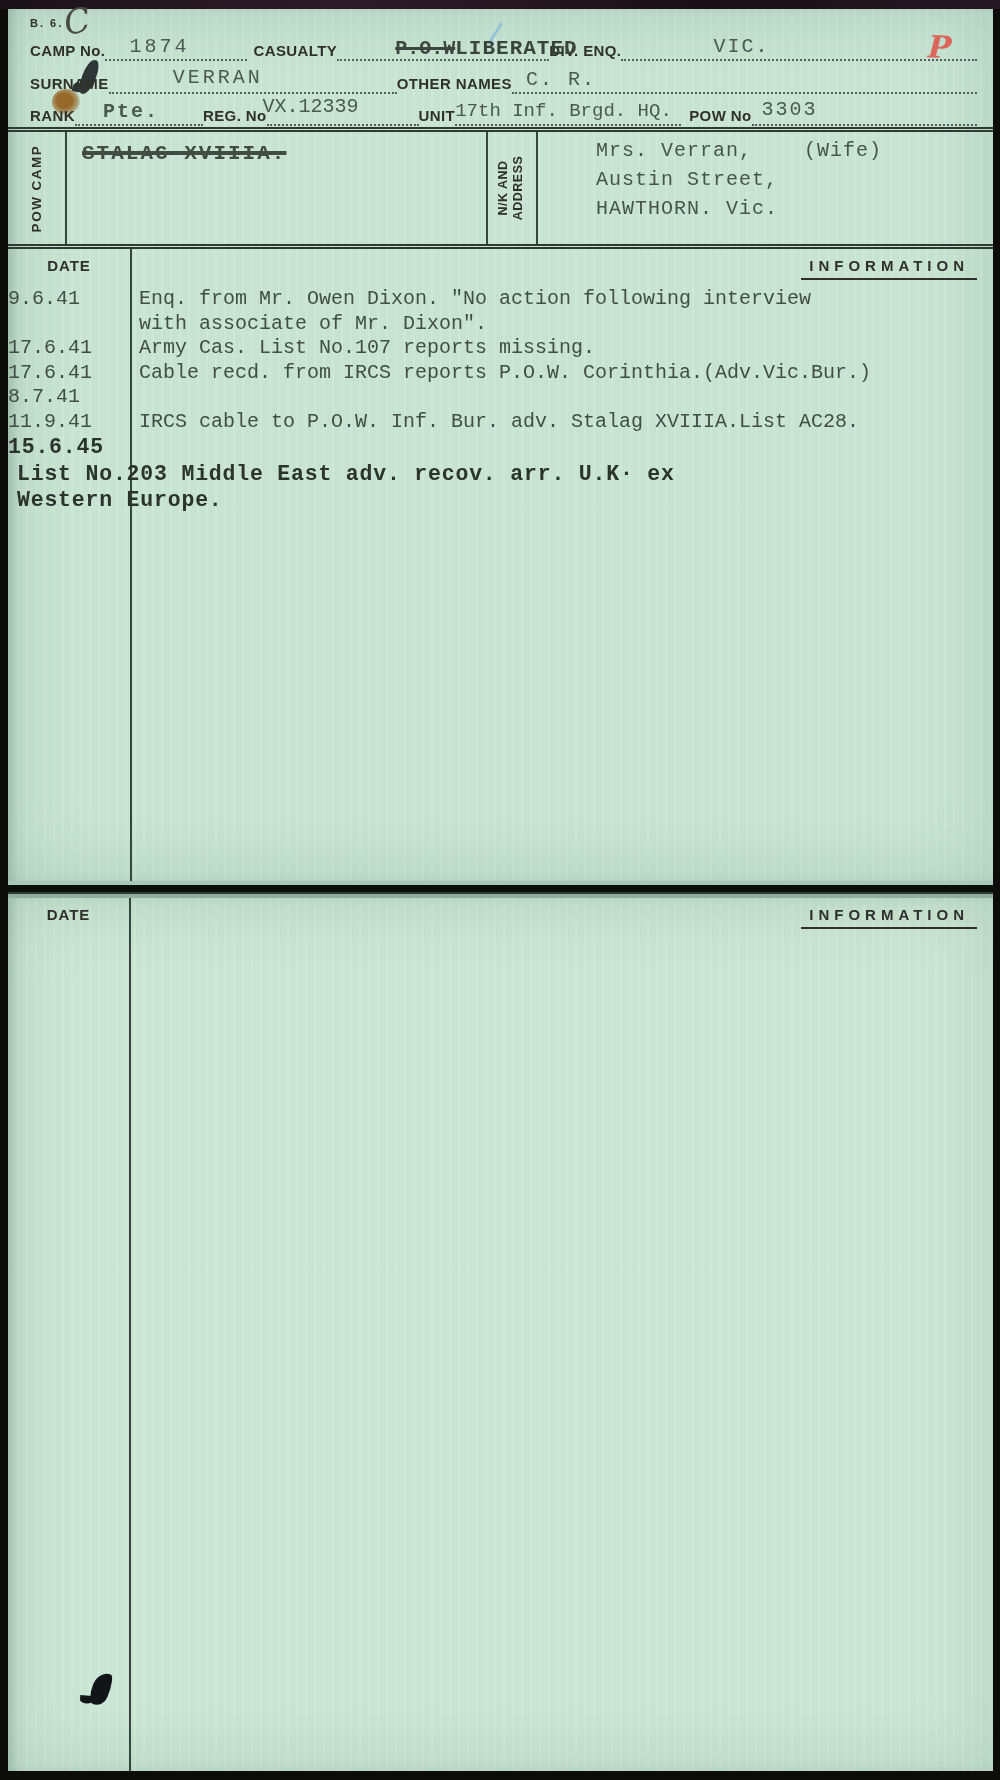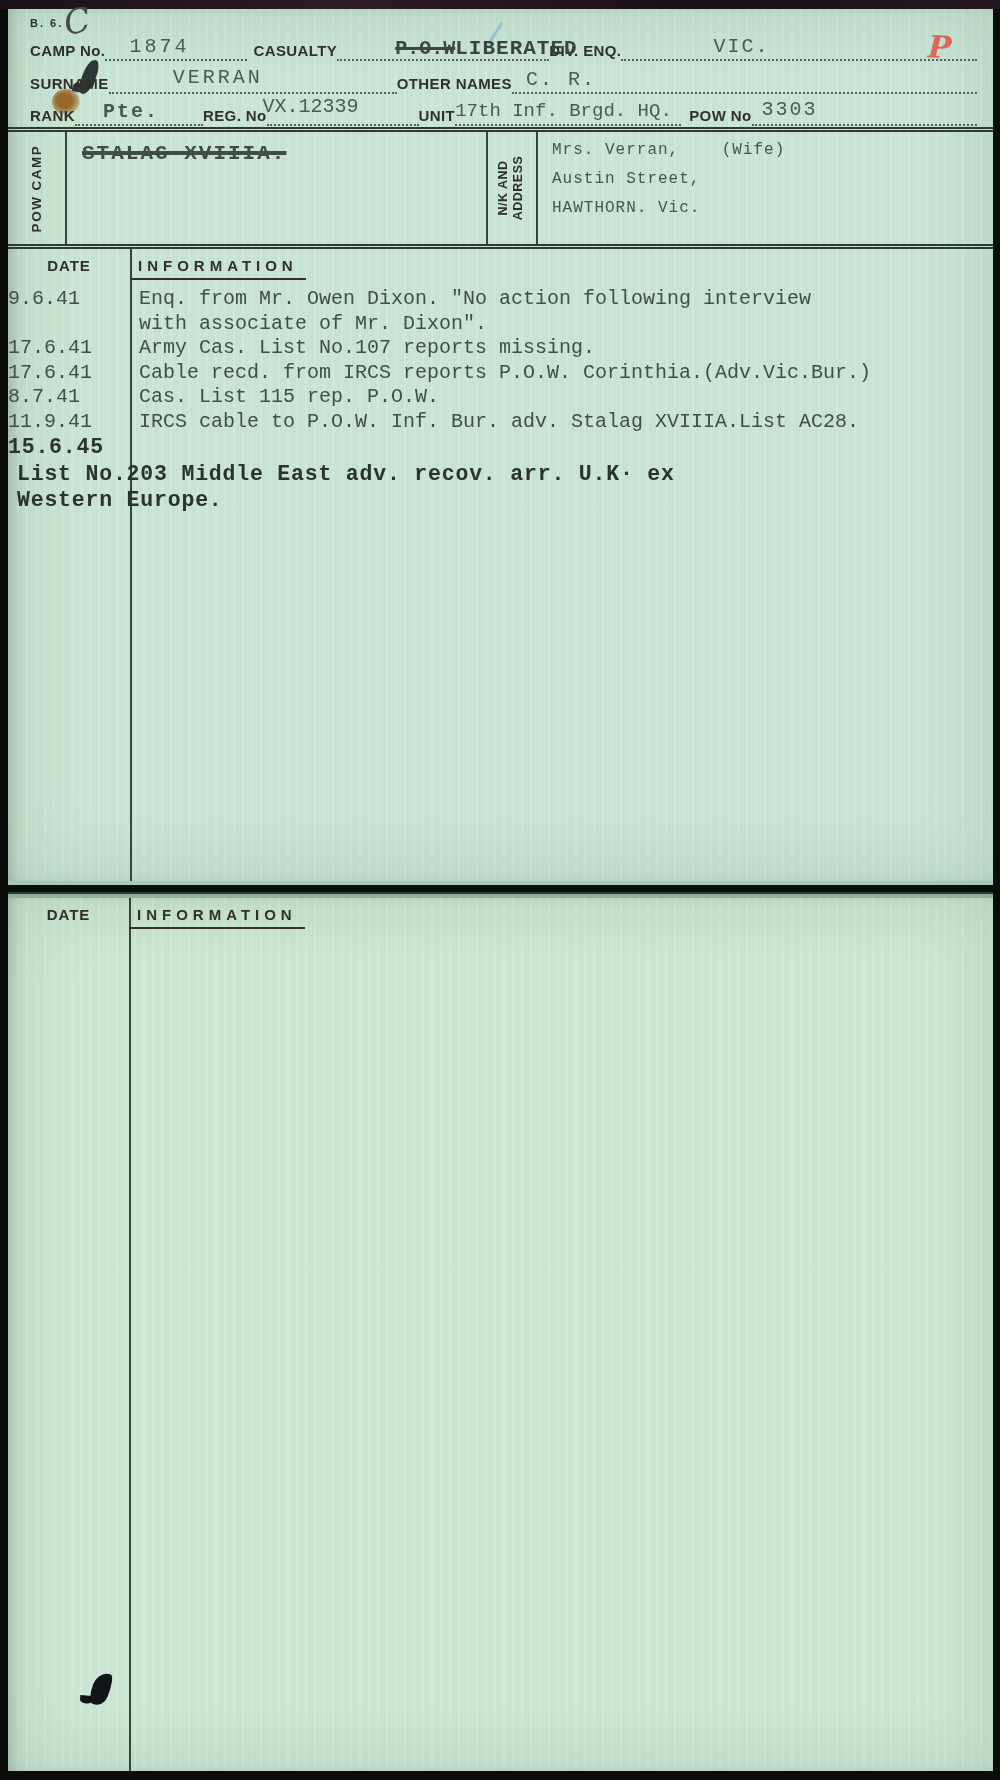--- a/index.html
+++ b/index.html
@@ -53,31 +53,31 @@
   .vline{position:absolute;top:0;bottom:0;width:2px;background:#35463c;}
   .vwrap{position:absolute;top:0;height:100%;display:flex;align-items:center;justify-content:center;}
   .vtext{transform:rotate(-90deg);white-space:nowrap;font-weight:bold;font-size:13.5px;
     letter-spacing:1.5px;color:#2f2f2b;}
   .vtext2{transform:rotate(-90deg);white-space:pre-line;text-align:center;font-weight:bold;
     font-size:12.5px;line-height:15px;letter-spacing:.5px;color:#2f2f2b;}
   .camp-value{position:absolute;left:74px;top:10px;font-family:"Liberation Mono","DejaVu Sans Mono",monospace;
     font-size:21px;font-weight:bold;letter-spacing:2px;color:#414d44;
     text-decoration:line-through;text-decoration-thickness:3.5px;}
   .nk-address{position:absolute;left:544px;top:4px;}
-  .nk-address div{font-family:"Liberation Mono","DejaVu Sans Mono",monospace;font-size:16px;
-    letter-spacing:1px;line-height:29px;color:#46554c;white-space:pre;}
+  .nk-address div{font-family:"Liberation Mono","DejaVu Sans Mono",monospace;font-size:20px;
+    letter-spacing:1px;line-height:29px;color:#46554c;white-space:pre;margin-left:44px;}
 
   
   .tbl{position:absolute;left:0;right:0;}
   #tbl1{top:240px;bottom:0;}
   #tbl2{top:0;bottom:0;}
   .tbl-vline{position:absolute;top:0;bottom:0;width:2px;background:#35463c;}
   .date-head{position:absolute;top:8px;left:0;width:122px;text-align:center;
     font-weight:bold;font-size:15px;letter-spacing:1px;color:#2f2f2b;}
-  .info-head{position:absolute;top:8px;left:122px;right:9px;text-align:left;}
+  .info-head{position:absolute;top:8px;left:122px;right:16px;text-align:right;}
   .info-head span{display:inline-block;font-weight:bold;font-size:15px;letter-spacing:5px;
     color:#2f2f2b;border-bottom:2px solid #2f2f2b;padding:0 8px 4px;}
   .entries{position:absolute;top:38px;left:0;right:0;}
   .entry{display:flex;font-family:"Liberation Mono","DejaVu Sans Mono",monospace;
     font-size:20px;line-height:24.5px;color:#404e46;}
   .e-date{width:122px;text-align:left;padding-right:4px;box-sizing:border-box;white-space:pre;}
   .e-info{flex:1;padding-left:9px;}
   .e-info div{white-space:pre;}
   .entry.bold{font-weight:bold;font-size:21.5px;line-height:26.5px;color:#2a342d;letter-spacing:.8px;flex-direction:column;}
 
@@ -196,23 +196,20 @@
 
       <div class="entry">
         <div class="e-date">17.6.41</div>
         <div class="e-info">
           <div>Cable recd. from IRCS reports P.O.W. Corinthia.(Adv.Vic.Bur.)</div>
         </div>
       </div>
 
       <div class="entry">
         <div class="e-date">8.7.41</div>
-        <div class="e-info">
-          <div>Cas. List 115 rep. P.O.W.</div>
-        </div>
       </div>
 
       <div class="entry">
         <div class="e-date">11.9.41</div>
         <div class="e-info">
           <div>IRCS cable to P.O.W. Inf. Bur. adv. Stalag XVIIIA.List AC28.</div>
         </div>
       </div>
 
       <div class="entry bold">

